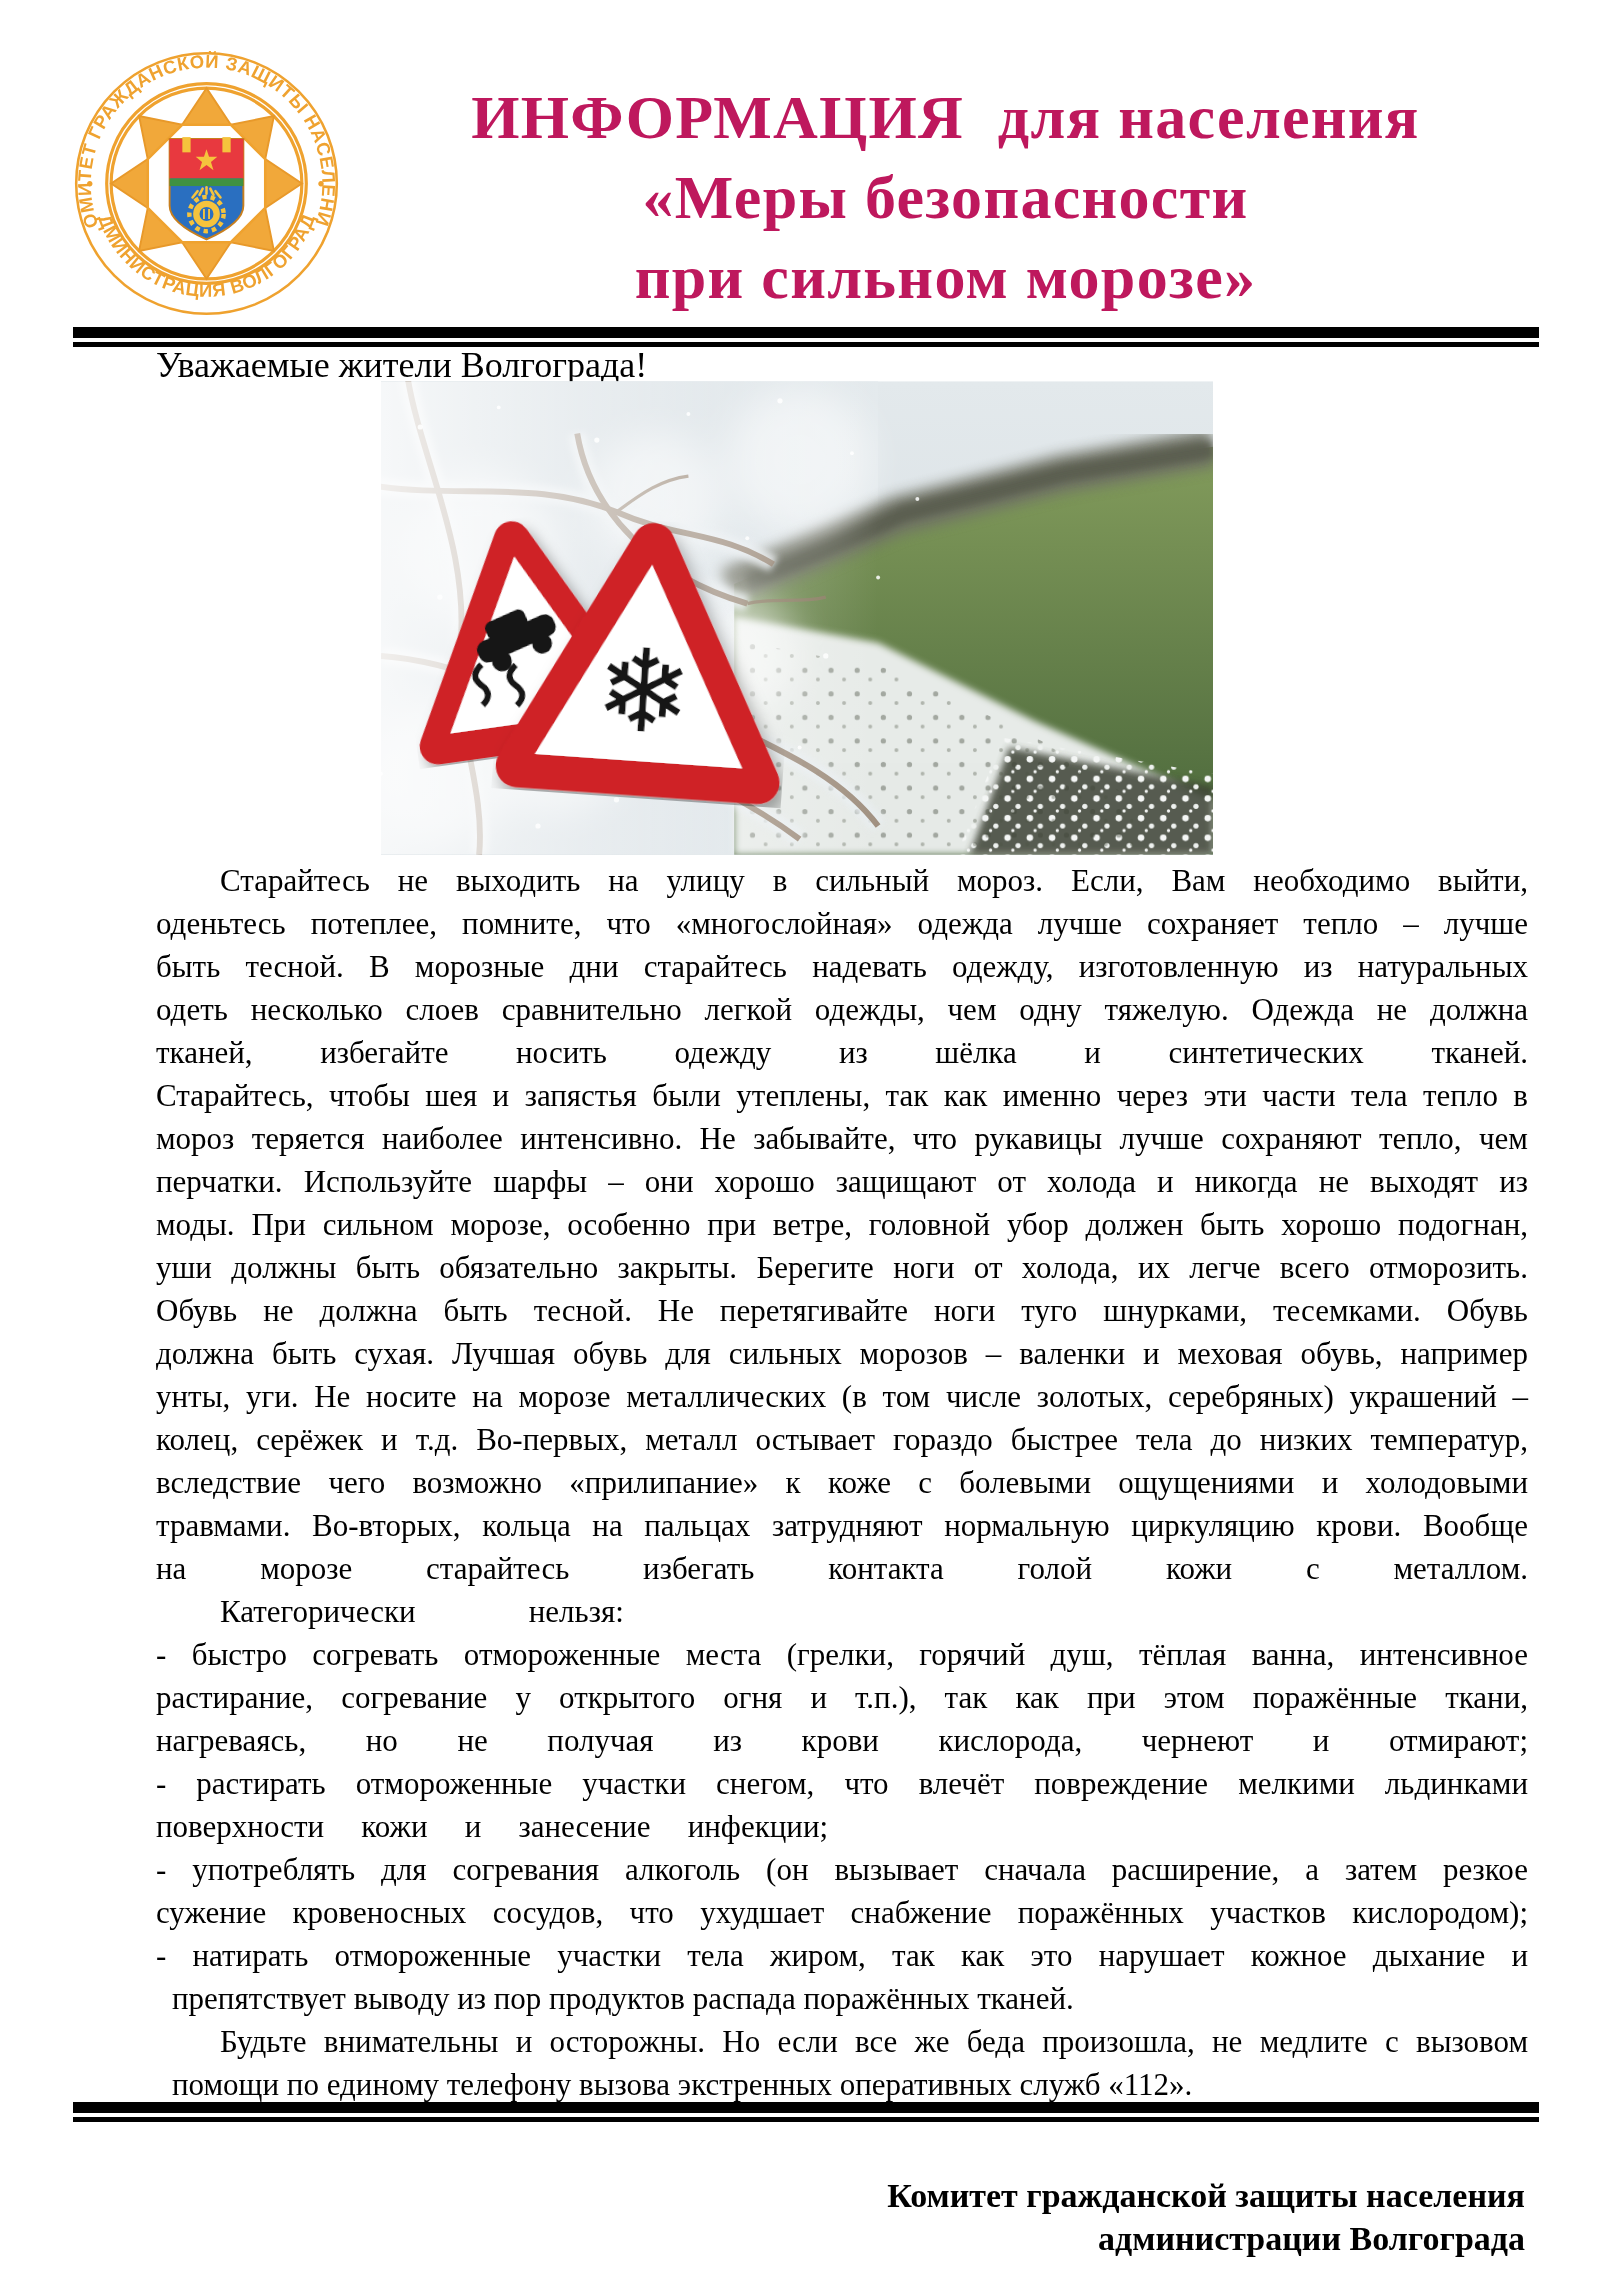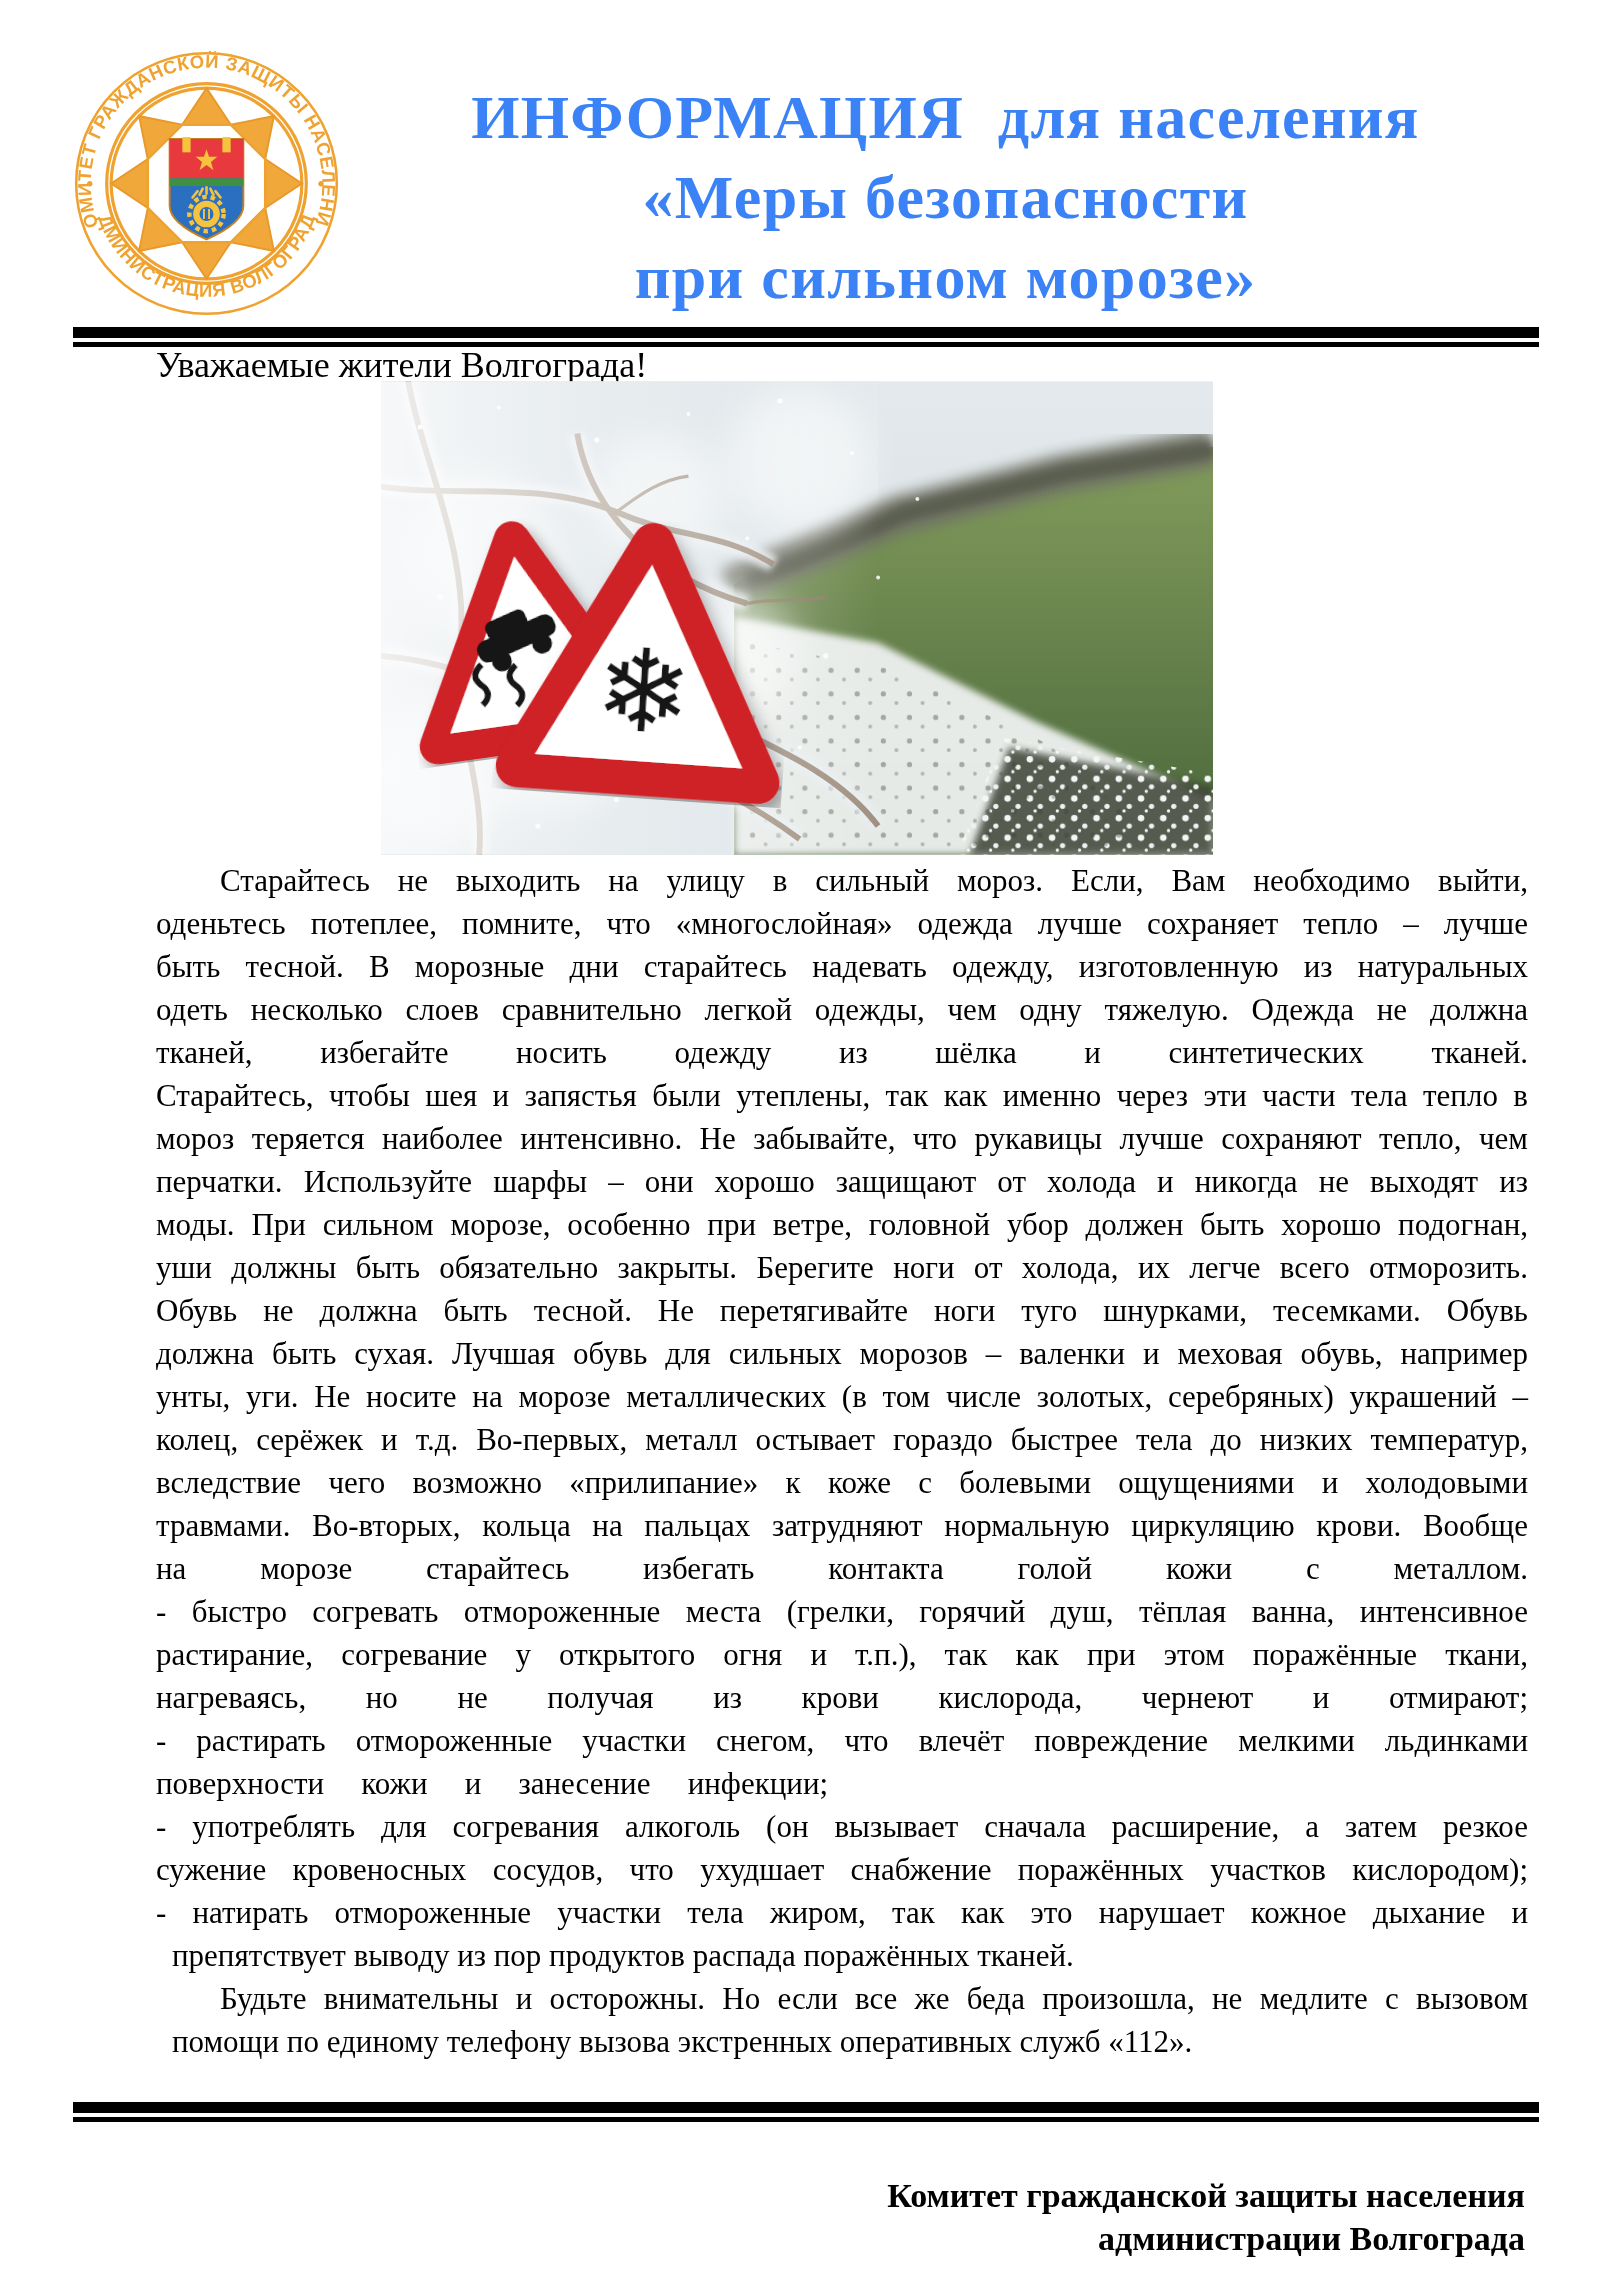--- a/index.html
+++ b/index.html
@@ -93,21 +93,21 @@
         </g>
         <circle cx="210" cy="258" r="27" fill="none" stroke="#f5c33d" stroke-width="7" stroke-dasharray="7 6.3"></circle>
         <circle cx="210" cy="258" r="21" fill="#f5c33d"></circle>
         <circle cx="210" cy="258" r="11" fill="#2a6fc0"></circle>
         <line x1="206" y1="250" x2="206" y2="266" stroke="#f5c33d" stroke-width="3"></line>
         <line x1="214" y1="250" x2="214" y2="266" stroke="#f5c33d" stroke-width="3"></line>
       </g>
     </svg>
   </div>
 
-  <div class="title-box" style="color: #3b82f6;">
+  <div class="title-box" style="color: #be185d;">
     <div>ИНФОРМАЦИЯ&nbsp; для населения</div>
     <div>«Меры безопасности</div>
     <div>при сильном морозе»</div>
   </div>
 
   <div class="divider" id="divider-top">
     <div class="thick"></div>
       <div class="thin"></div>
   </div>
 
@@ -261,20 +261,21 @@
       <div class="line">перчатки. Используйте шарфы – они хорошо защищают от холода и никогда не выходят из</div>
       <div class="line">моды. При сильном морозе, особенно при ветре, головной убор должен быть хорошо подогнан,</div>
       <div class="line">уши должны быть обязательно закрыты. Берегите ноги от холода, их легче всего отморозить.</div>
       <div class="line">Обувь не должна быть тесной. Не перетягивайте ноги туго шнурками, тесемками. Обувь</div>
       <div class="line">должна быть сухая. Лучшая обувь для сильных морозов – валенки и меховая обувь, например</div>
       <div class="line">унты, уги. Не носите на морозе металлических (в том числе золотых, серебряных) украшений –</div>
       <div class="line">колец, серёжек и т.д. Во-первых, металл остывает гораздо быстрее тела до низких температур,</div>
       <div class="line">вследствие чего возможно «прилипание» к коже с болевыми ощущениями и холодовыми</div>
       <div class="line">травмами. Во-вторых, кольца на пальцах затрудняют нормальную циркуляцию крови. Вообще</div>
       <div class="line">на морозе старайтесь избегать контакта голой кожи с металлом.</div>
+      <div class="line gap">Категорически нельзя:</div>
       <div class="line">- быстро согревать отмороженные места (грелки, горячий душ, тёплая ванна, интенсивное</div>
       <div class="line">растирание, согревание у открытого огня и т.п.), так как при этом поражённые ткани,</div>
       <div class="line">нагреваясь, но не получая из крови кислорода, чернеют и отмирают;</div>
       <div class="line">- растирать отмороженные участки снегом, что влечёт повреждение мелкими льдинками</div>
       <div class="line mid">поверхности кожи и занесение инфекции;</div>
       <div class="line">- употреблять для согревания алкоголь (он вызывает сначала расширение, а затем резкое</div>
       <div class="line">сужение кровеносных сосудов, что ухудшает снабжение поражённых участков кислородом);</div>
       <div class="line">- натирать отмороженные участки тела жиром, так как это нарушает кожное дыхание и</div>
       <div class="line plain">препятствует выводу из пор продуктов распада поражённых тканей.</div>
       <div class="line indent">Будьте внимательны и осторожны. Но если все же беда произошла, не медлите с вызовом</div>

